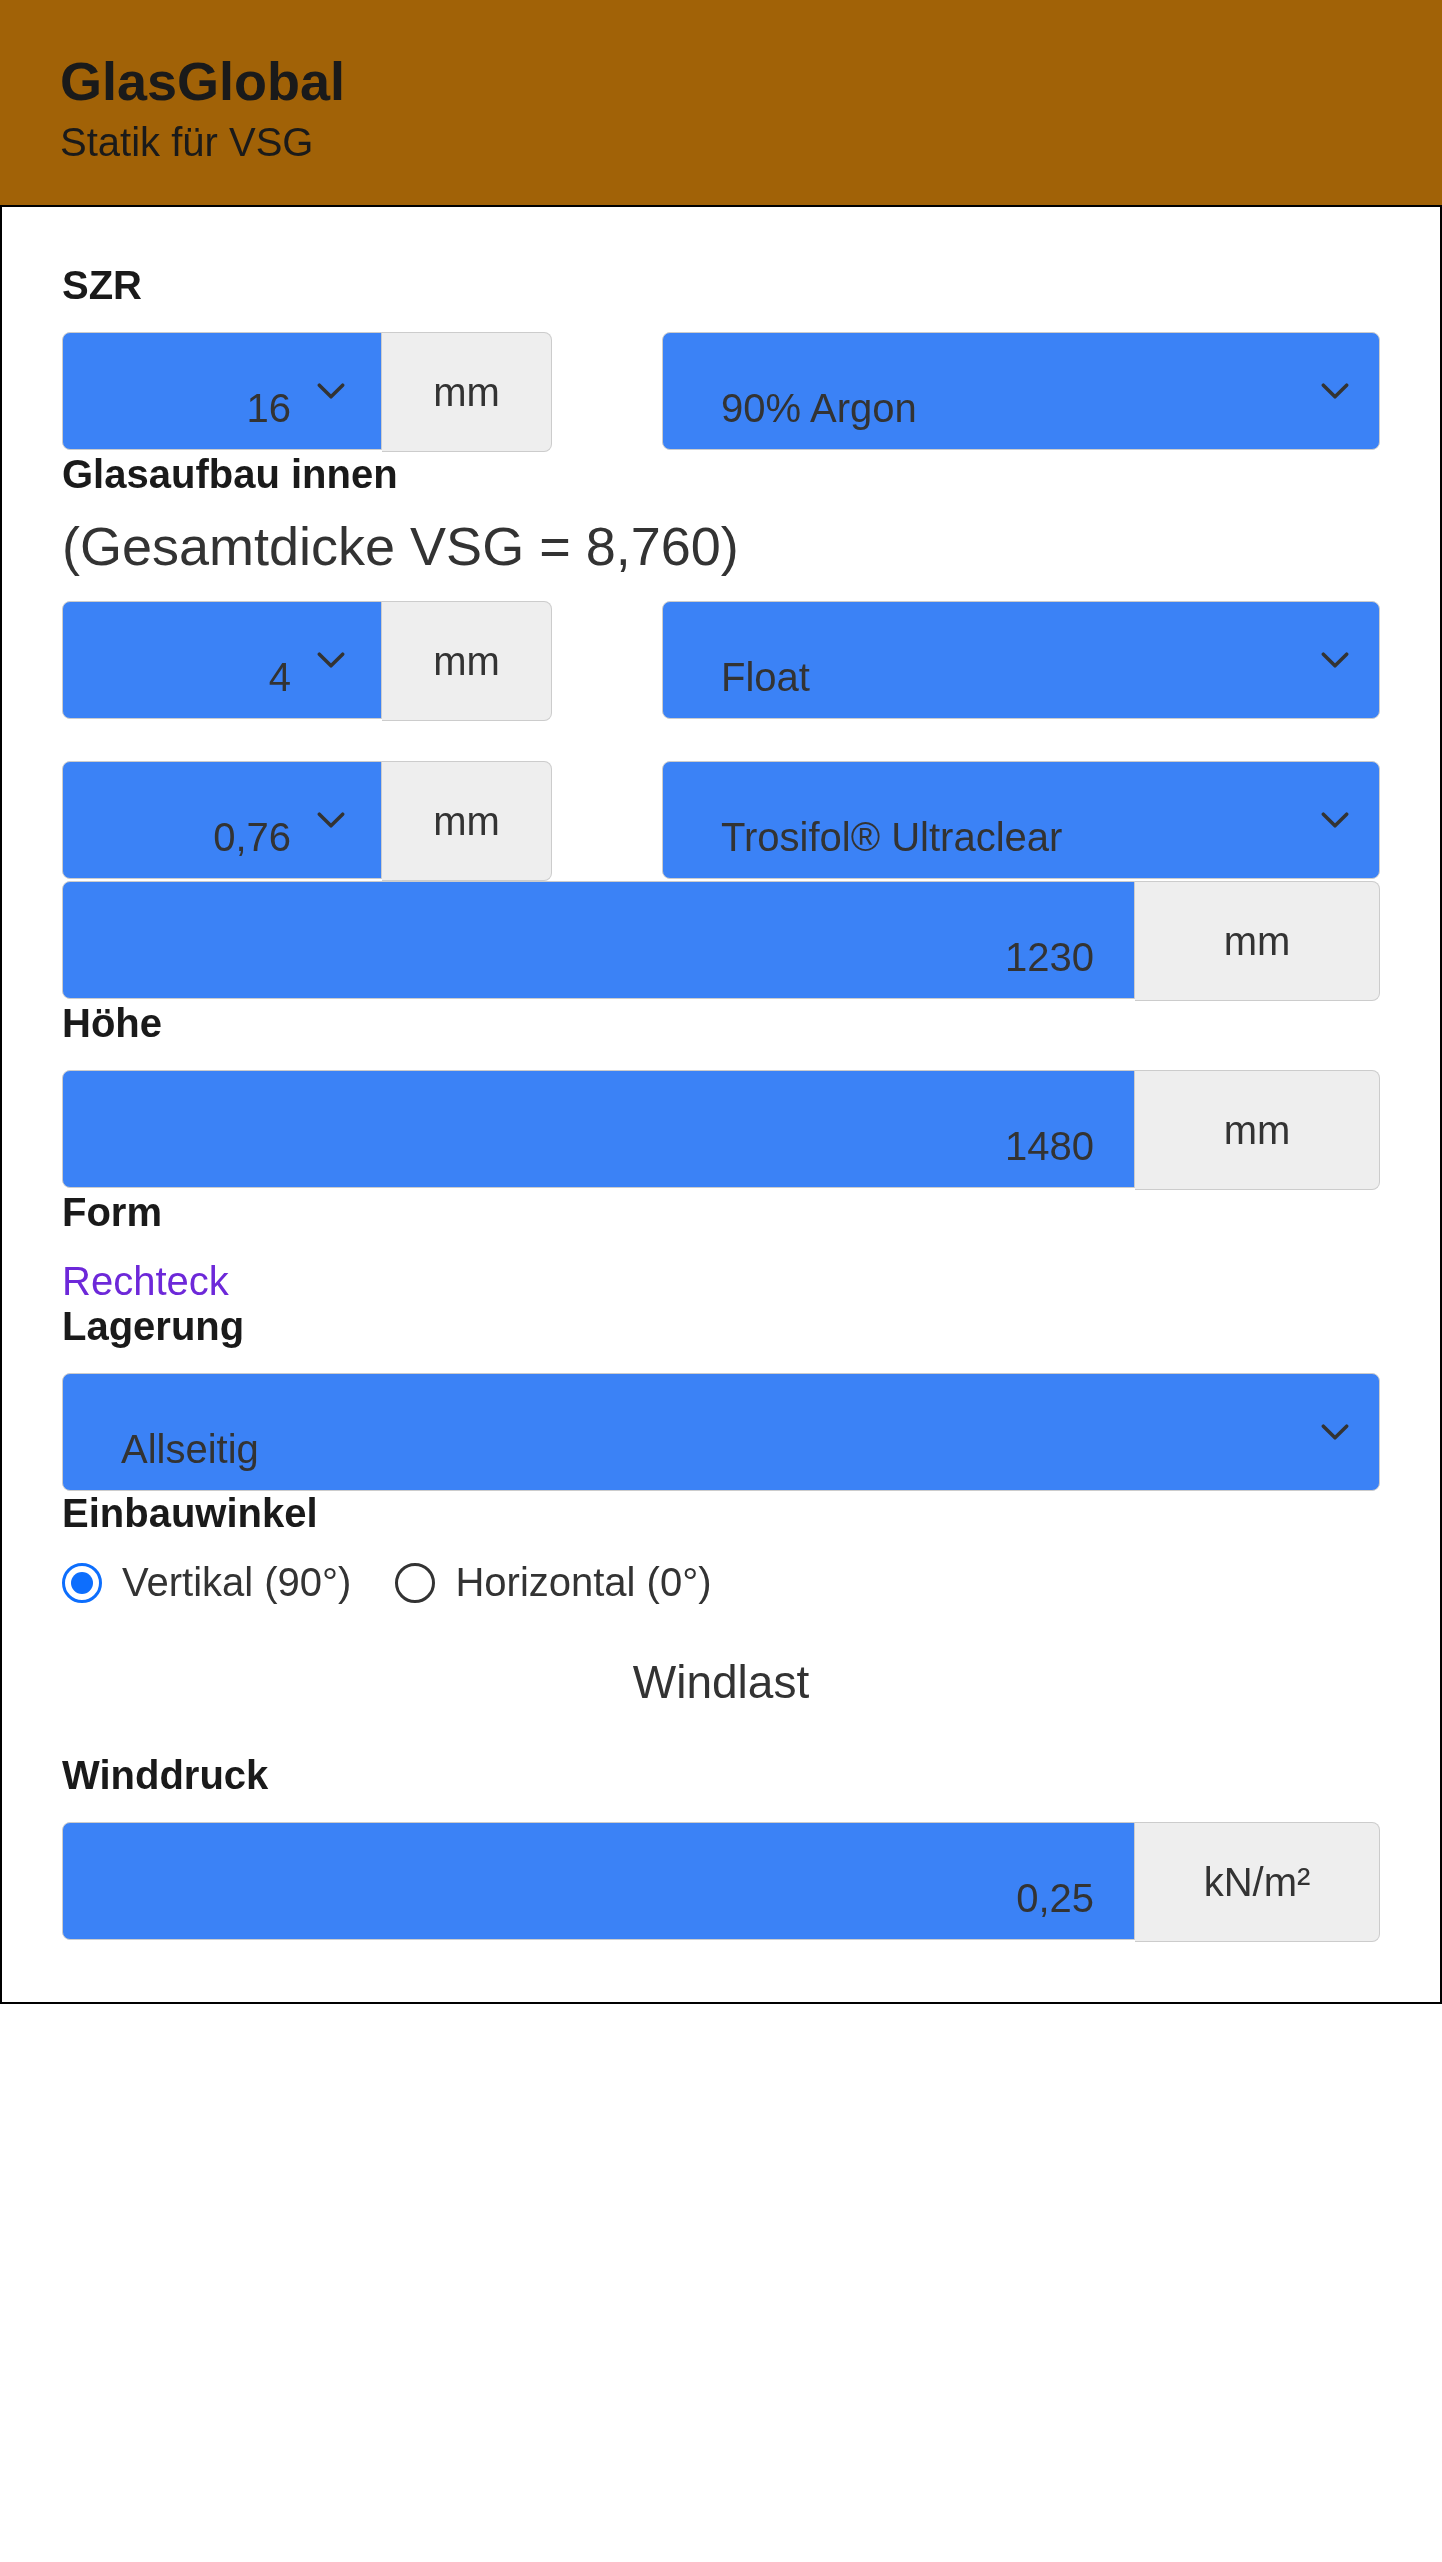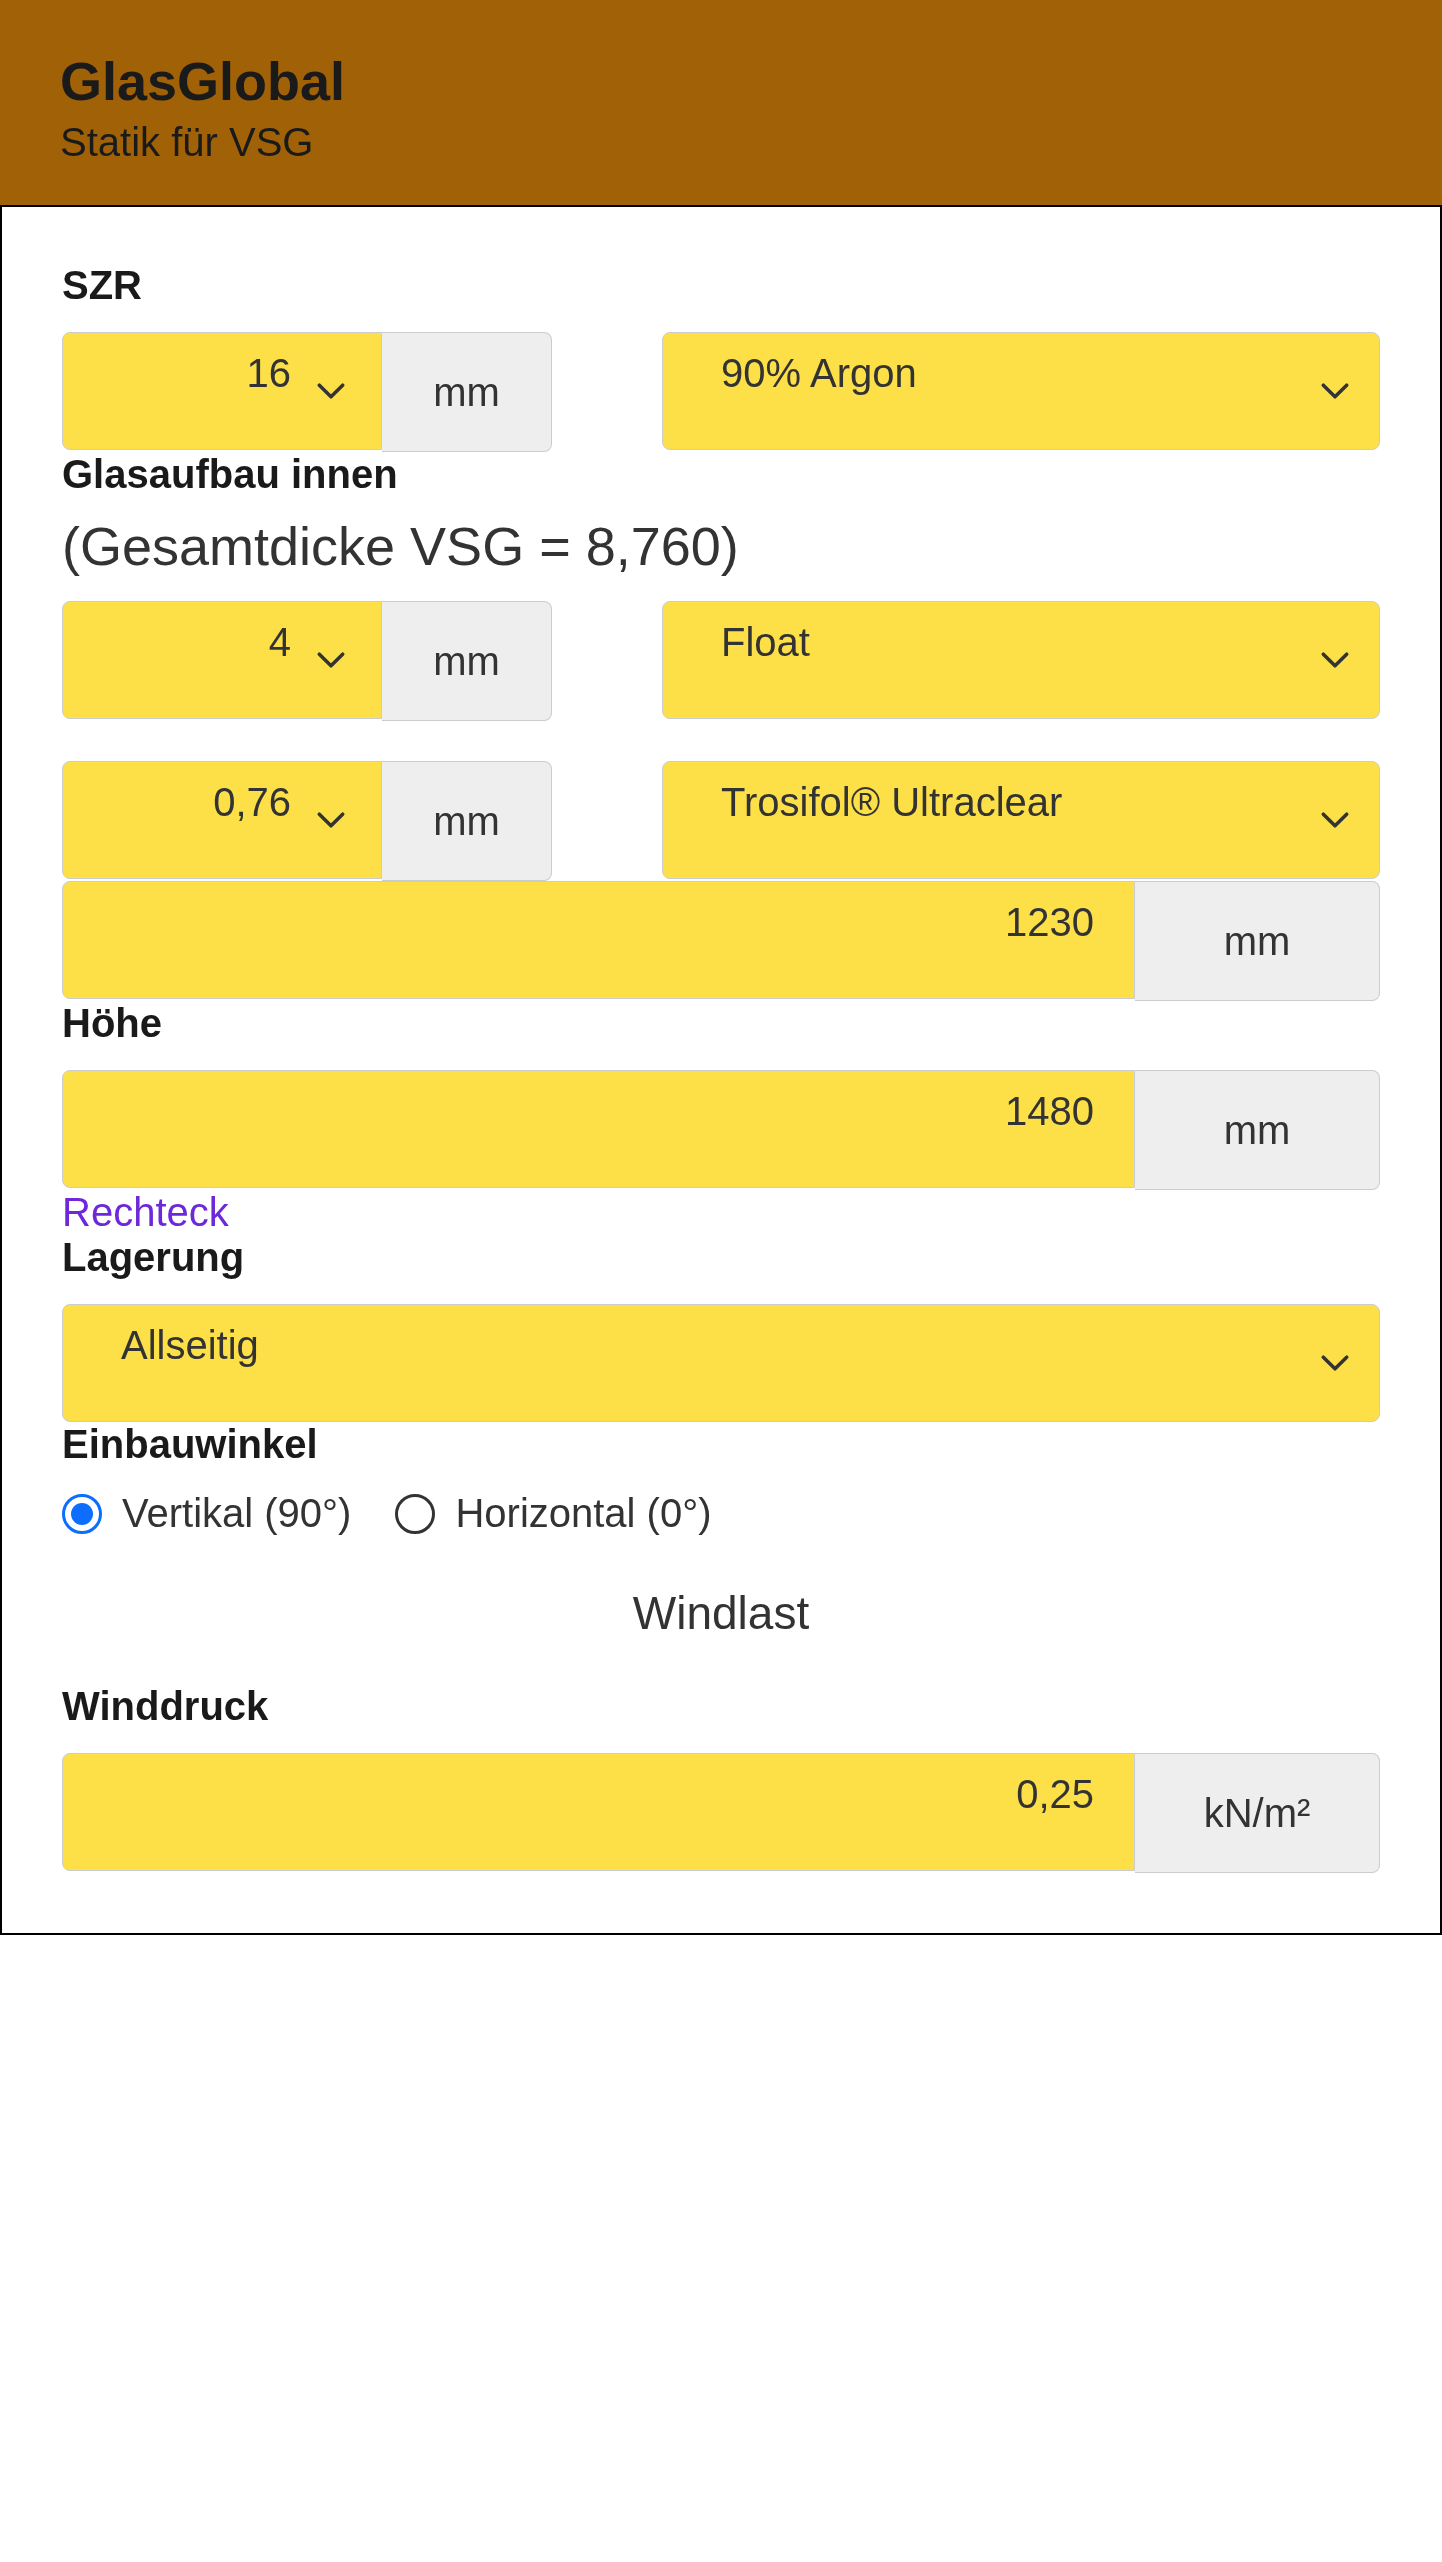--- a/index.html
+++ b/index.html
@@ -77,25 +77,25 @@
     flex: 1;
   }
   .select-wrap.wide-sel {
     flex: 1;
   }
   .select-box, .text-input {
     border: 1px solid #ccc;
     border-radius: 8px;
     font-size: 40px;
     color: #333;
-    background: #fde047;
+    background: #3b82f6;
     padding: 18px 28px;
     height: 118px;
     display: flex;
-    align-items: flex-start;
+    align-items: flex-end;
     width: 100%;
   }
   .select-box {
     padding-right: 70px;
     cursor: pointer;
     position: relative;
   }
   .select-box.right-align {
     justify-content: flex-end;
     text-align: right;
@@ -313,20 +313,21 @@
     <span class="label">Höhe</span>
     <div class="input-group full">
       <div class="text-input">
         <span>1480</span>
       </div>
       <div class="unit-addon wide">mm</div>
     </div>
   </div>
 
   <div class="field-group">
+    <span class="label">Form</span>
     <div class="static-text">Rechteck</div>
   </div>
 
   <div class="field-group">
     <span class="label">Lagerung</span>
     <div class="select-full">
       <div class="select-box left-align">
         <span>Allseitig</span>
         <span class="chevron">
           <svg viewBox="0 0 24 14">

